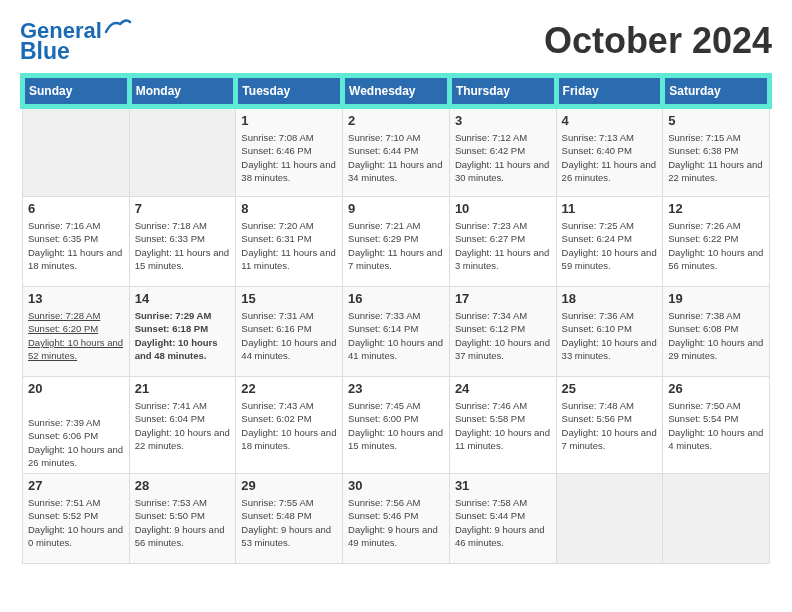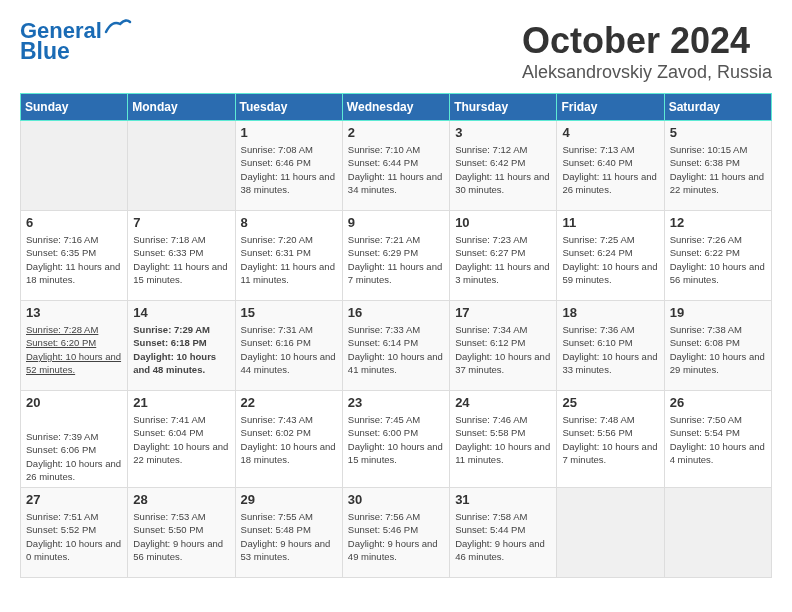--- a/index.html
+++ b/index.html
@@ -15,21 +15,21 @@
       justify-content: space-between;
       align-items: flex-start;
       margin-bottom: 10px;
     }
     .logo {
       display: flex;
       flex-direction: column;
       align-items: flex-start;
     }
     .title-block {
-      text-align: left;
+      text-align: center;
     }
     .month-title {
       font-size: 36px;
       font-weight: bold;
       color: #333;
     }
     .location-title {
       font-size: 18px;
       color: #555;
     }
@@ -40,21 +40,21 @@
     }
     thead tr {
       background-color: #2b6cb0;
       color: white;
     }
     thead th {
       padding: 6px 4px;
       text-align: left;
       font-size: 12px;
       font-weight: bold;
-      border: 1px solid #5eead4;
+      border: 5px solid #5eead4;
     }
     tbody tr {
       vertical-align: top;
     }
     tbody tr:nth-child(odd) {
       background-color: #f9f9f9;
     }
     tbody tr:nth-child(even) {
       background-color: #ffffff;
     }
@@ -91,21 +91,20 @@
         <span style="color:#1a6bb5;">General</span>
       </span>
       <svg width="28" height="18" viewBox="0 0 28 18" style="margin-left:2px; margin-top:-8px;">
         <path d="M2,14 Q8,2 16,6 Q22,0 26,4" stroke="#1a6cb5" stroke-width="2.5" fill="none" stroke-linecap="round"></path>
       </svg>
     </div>
     <span style="font-size:23px; font-weight:bold; color:#1a6bb5; line-height:1; margin-top:-2px;">Blue</span>
   </div>
   <div class="title-block">
     <div class="month-title">October 2024</div>
-    <div class="location-title">Aleksandrovskiy Zavod, Russia</div>
   </div>
 </div>
 
 <table>
   <thead>
     <tr>
     <th>Sunday</th>
         <th>Monday</th>
         <th>Tuesday</th>
         <th>Wednesday</th>
@@ -137,21 +136,21 @@
 Daylight: 11 hours and 30 minutes.</div>
         </td>
         <td>
           <span class="day-number">4</span>
           <div class="day-info" style="white-space: pre-line;">Sunrise: 7:13 AM
 Sunset: 6:40 PM
 Daylight: 11 hours and 26 minutes.</div>
         </td>
         <td>
           <span class="day-number">5</span>
-          <div class="day-info" style="white-space: pre-line;">Sunrise: 10:15 AM
+          <div class="day-info" style="white-space: pre-line;">Sunrise: 7:15 AM
 Sunset: 6:38 PM
 Daylight: 11 hours and 22 minutes.</div>
         </td>
       </tr>
       <tr>
         <td>
           <span class="day-number">6</span>
           <div class="day-info" style="white-space: pre-line;">Sunrise: 7:16 AM
 Sunset: 6:35 PM
 Daylight: 11 hours and 18 minutes.</div>

